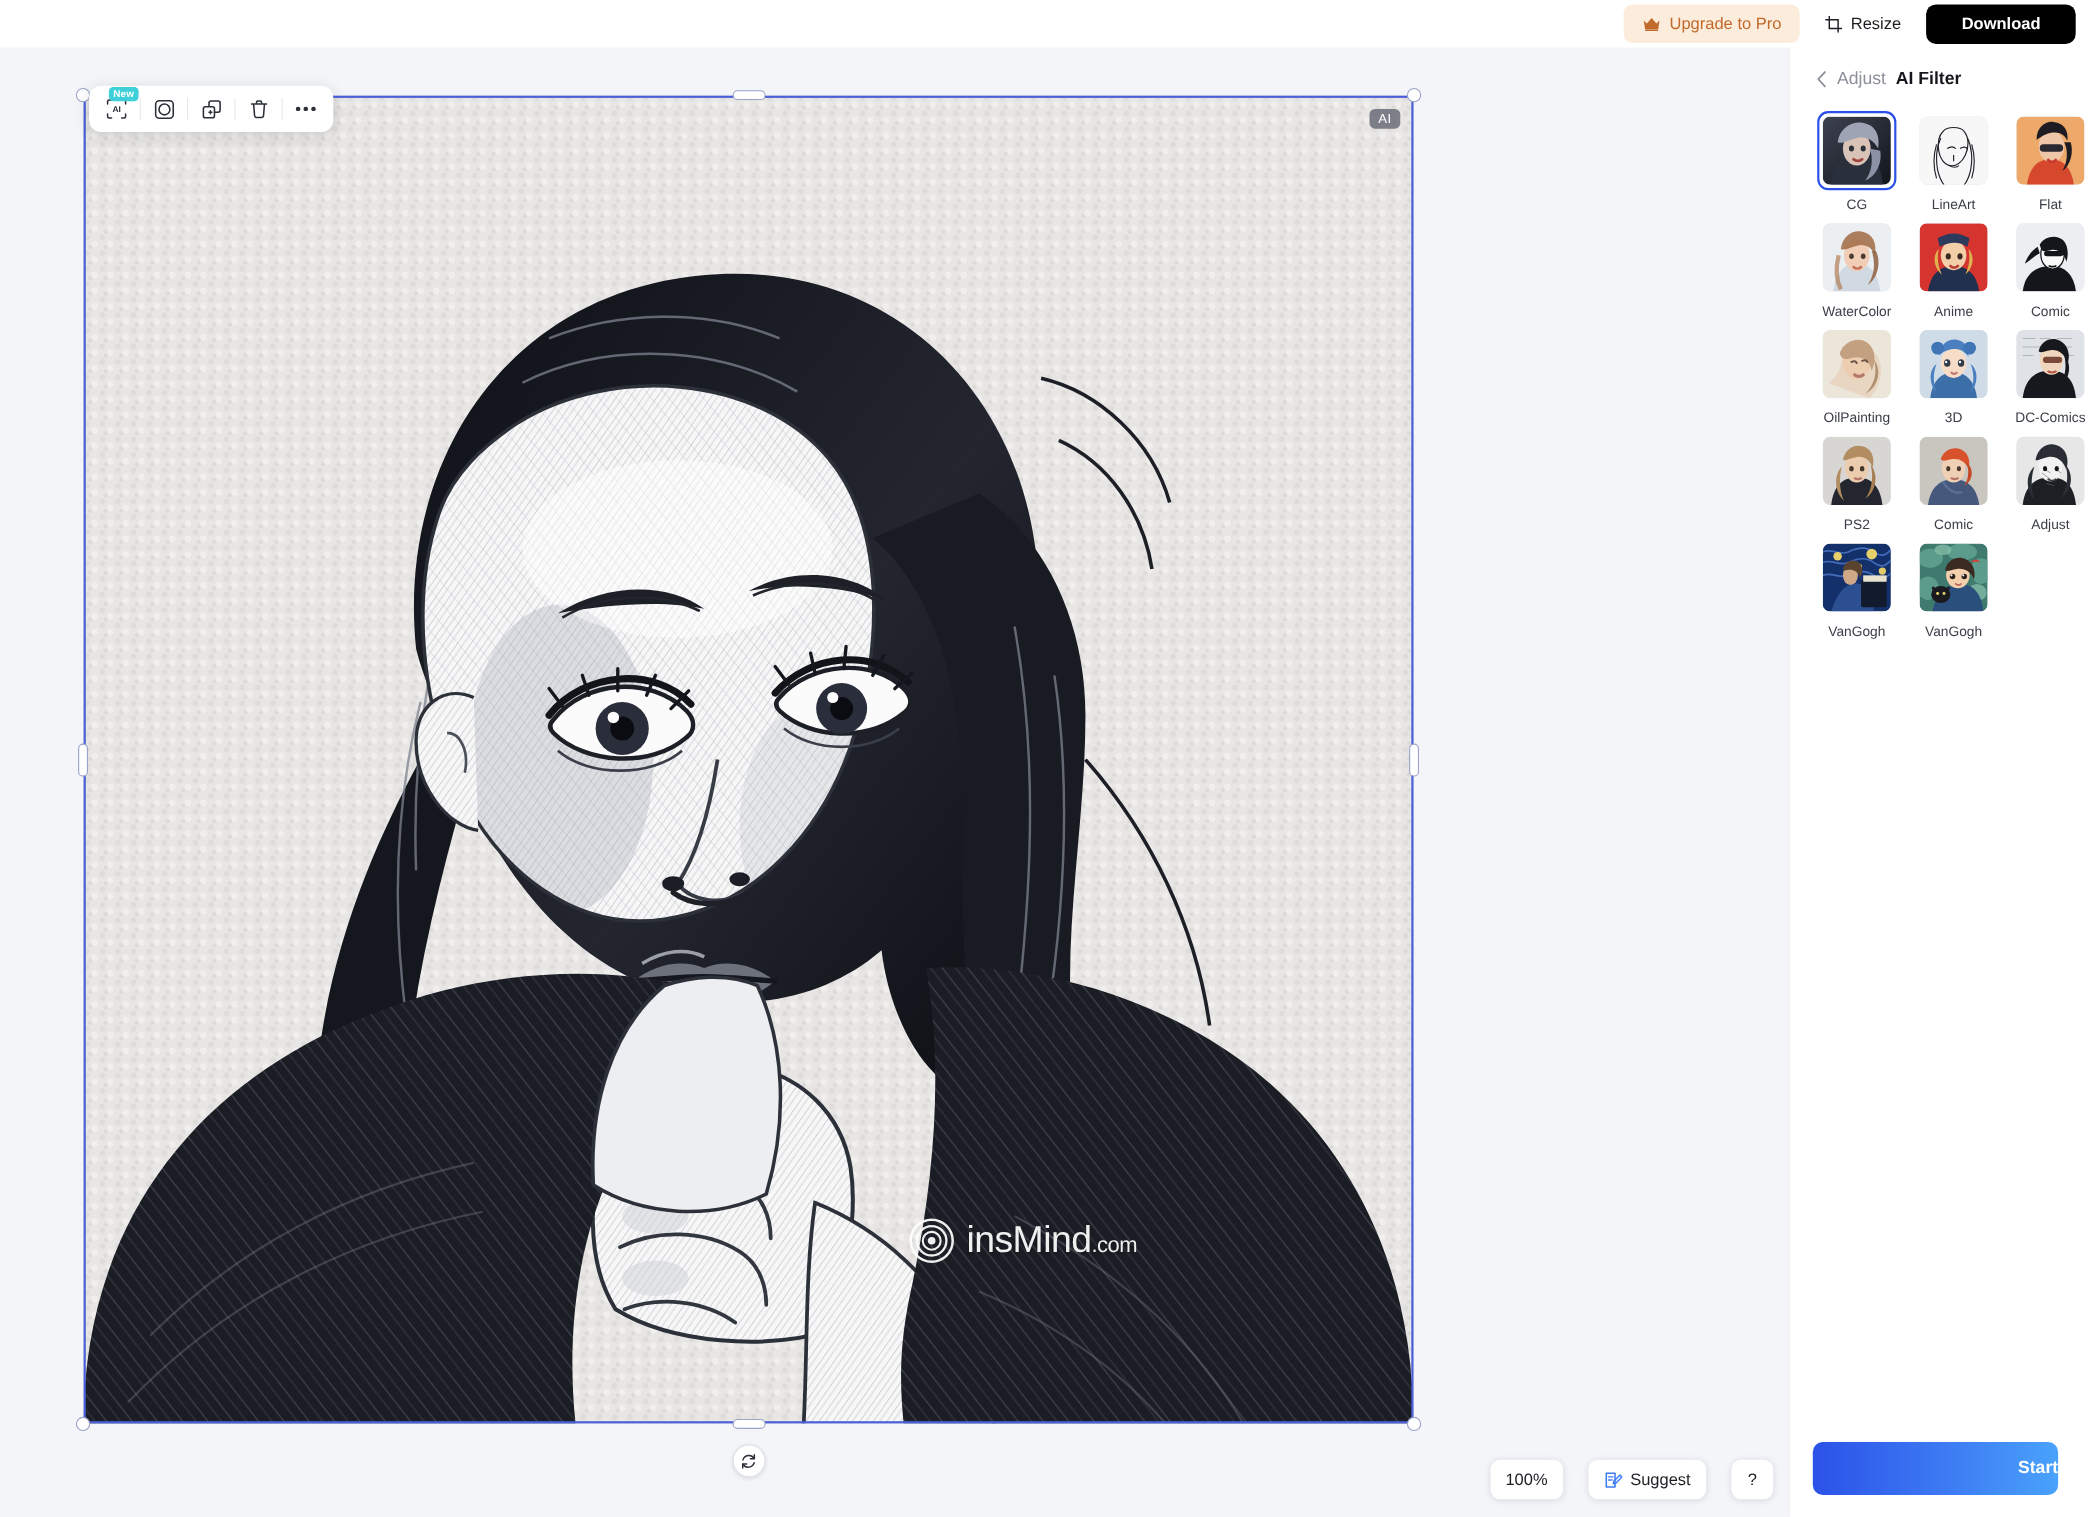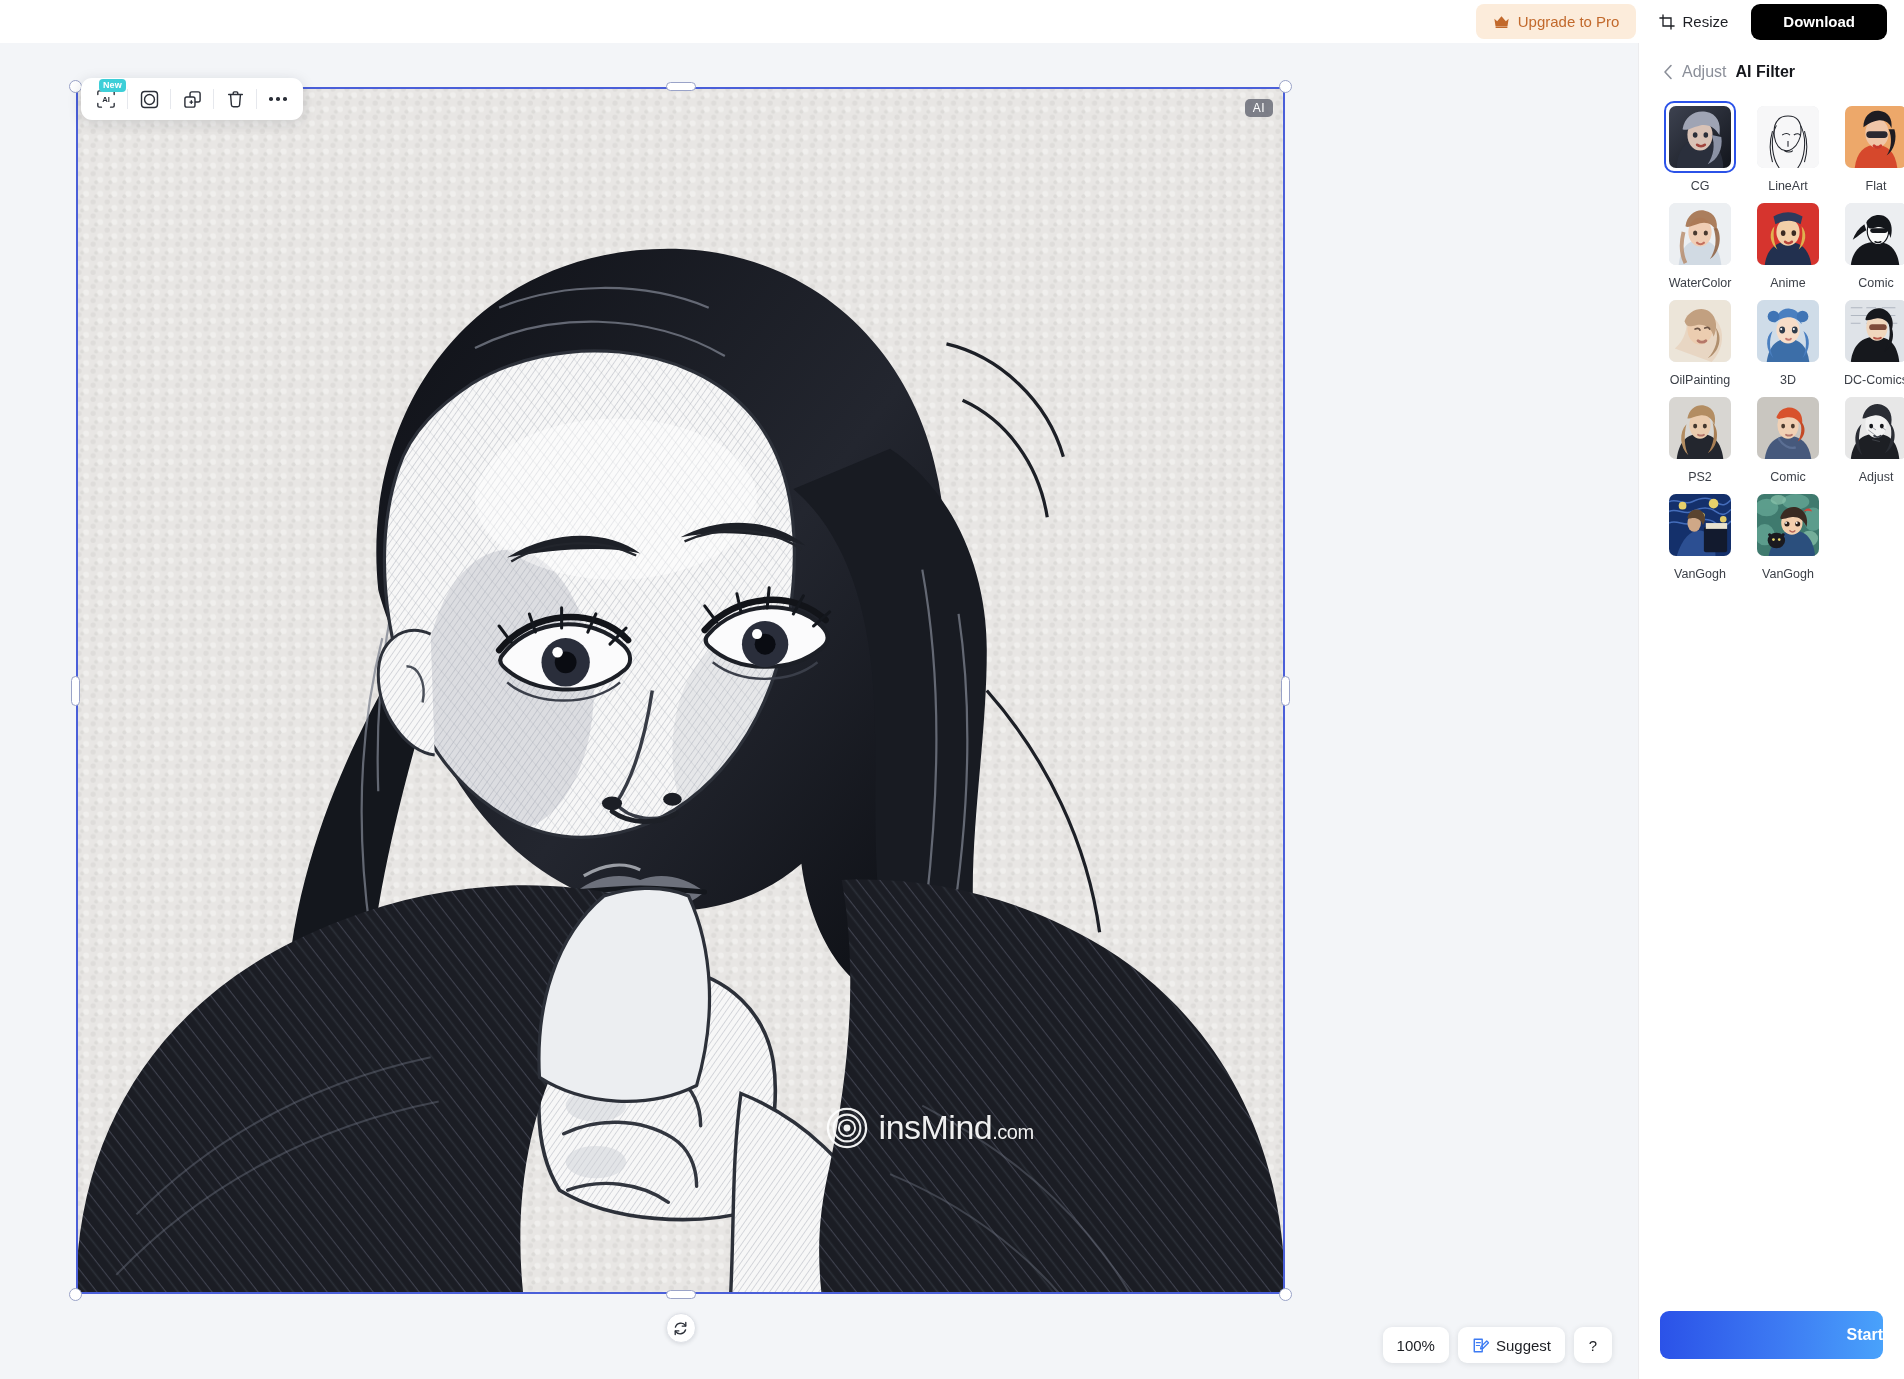--- a/index.html
+++ b/index.html
@@ -241,21 +241,21 @@
     display: block;
   }
 
   
   .status-bar {
     position: absolute;
     right: 26px;
     bottom: 16px;
     display: flex;
     align-items: flex-end;
-    gap: 9px;
+    gap: 23px;
     z-index: 30;
   }
   .status-chip {
     background: #ffffff;
     border-radius: 9px;
     box-shadow: 0 1px 6px rgba(18,24,40,.11);
     height: 36px;
     display: flex;
     align-items: center;
     justify-content: center;
@@ -266,21 +266,21 @@
     cursor: pointer;
     white-space: nowrap;
   }
   .status-chip.square { width: 38px; padding: 0; }
   .suggest-icon { display: block; width: 17px; height: 17px; }
 
   
   .sidebar {
     position: absolute;
     top: 43px;
-    right: 0;
+    right: 12px;
     width: 266px;
     height: 1336px;
     background: #ffffff;
     border-left: 1px solid #ececee;
     display: flex;
     flex-direction: column;
   }
 
   .sb-header {
     display: flex;

